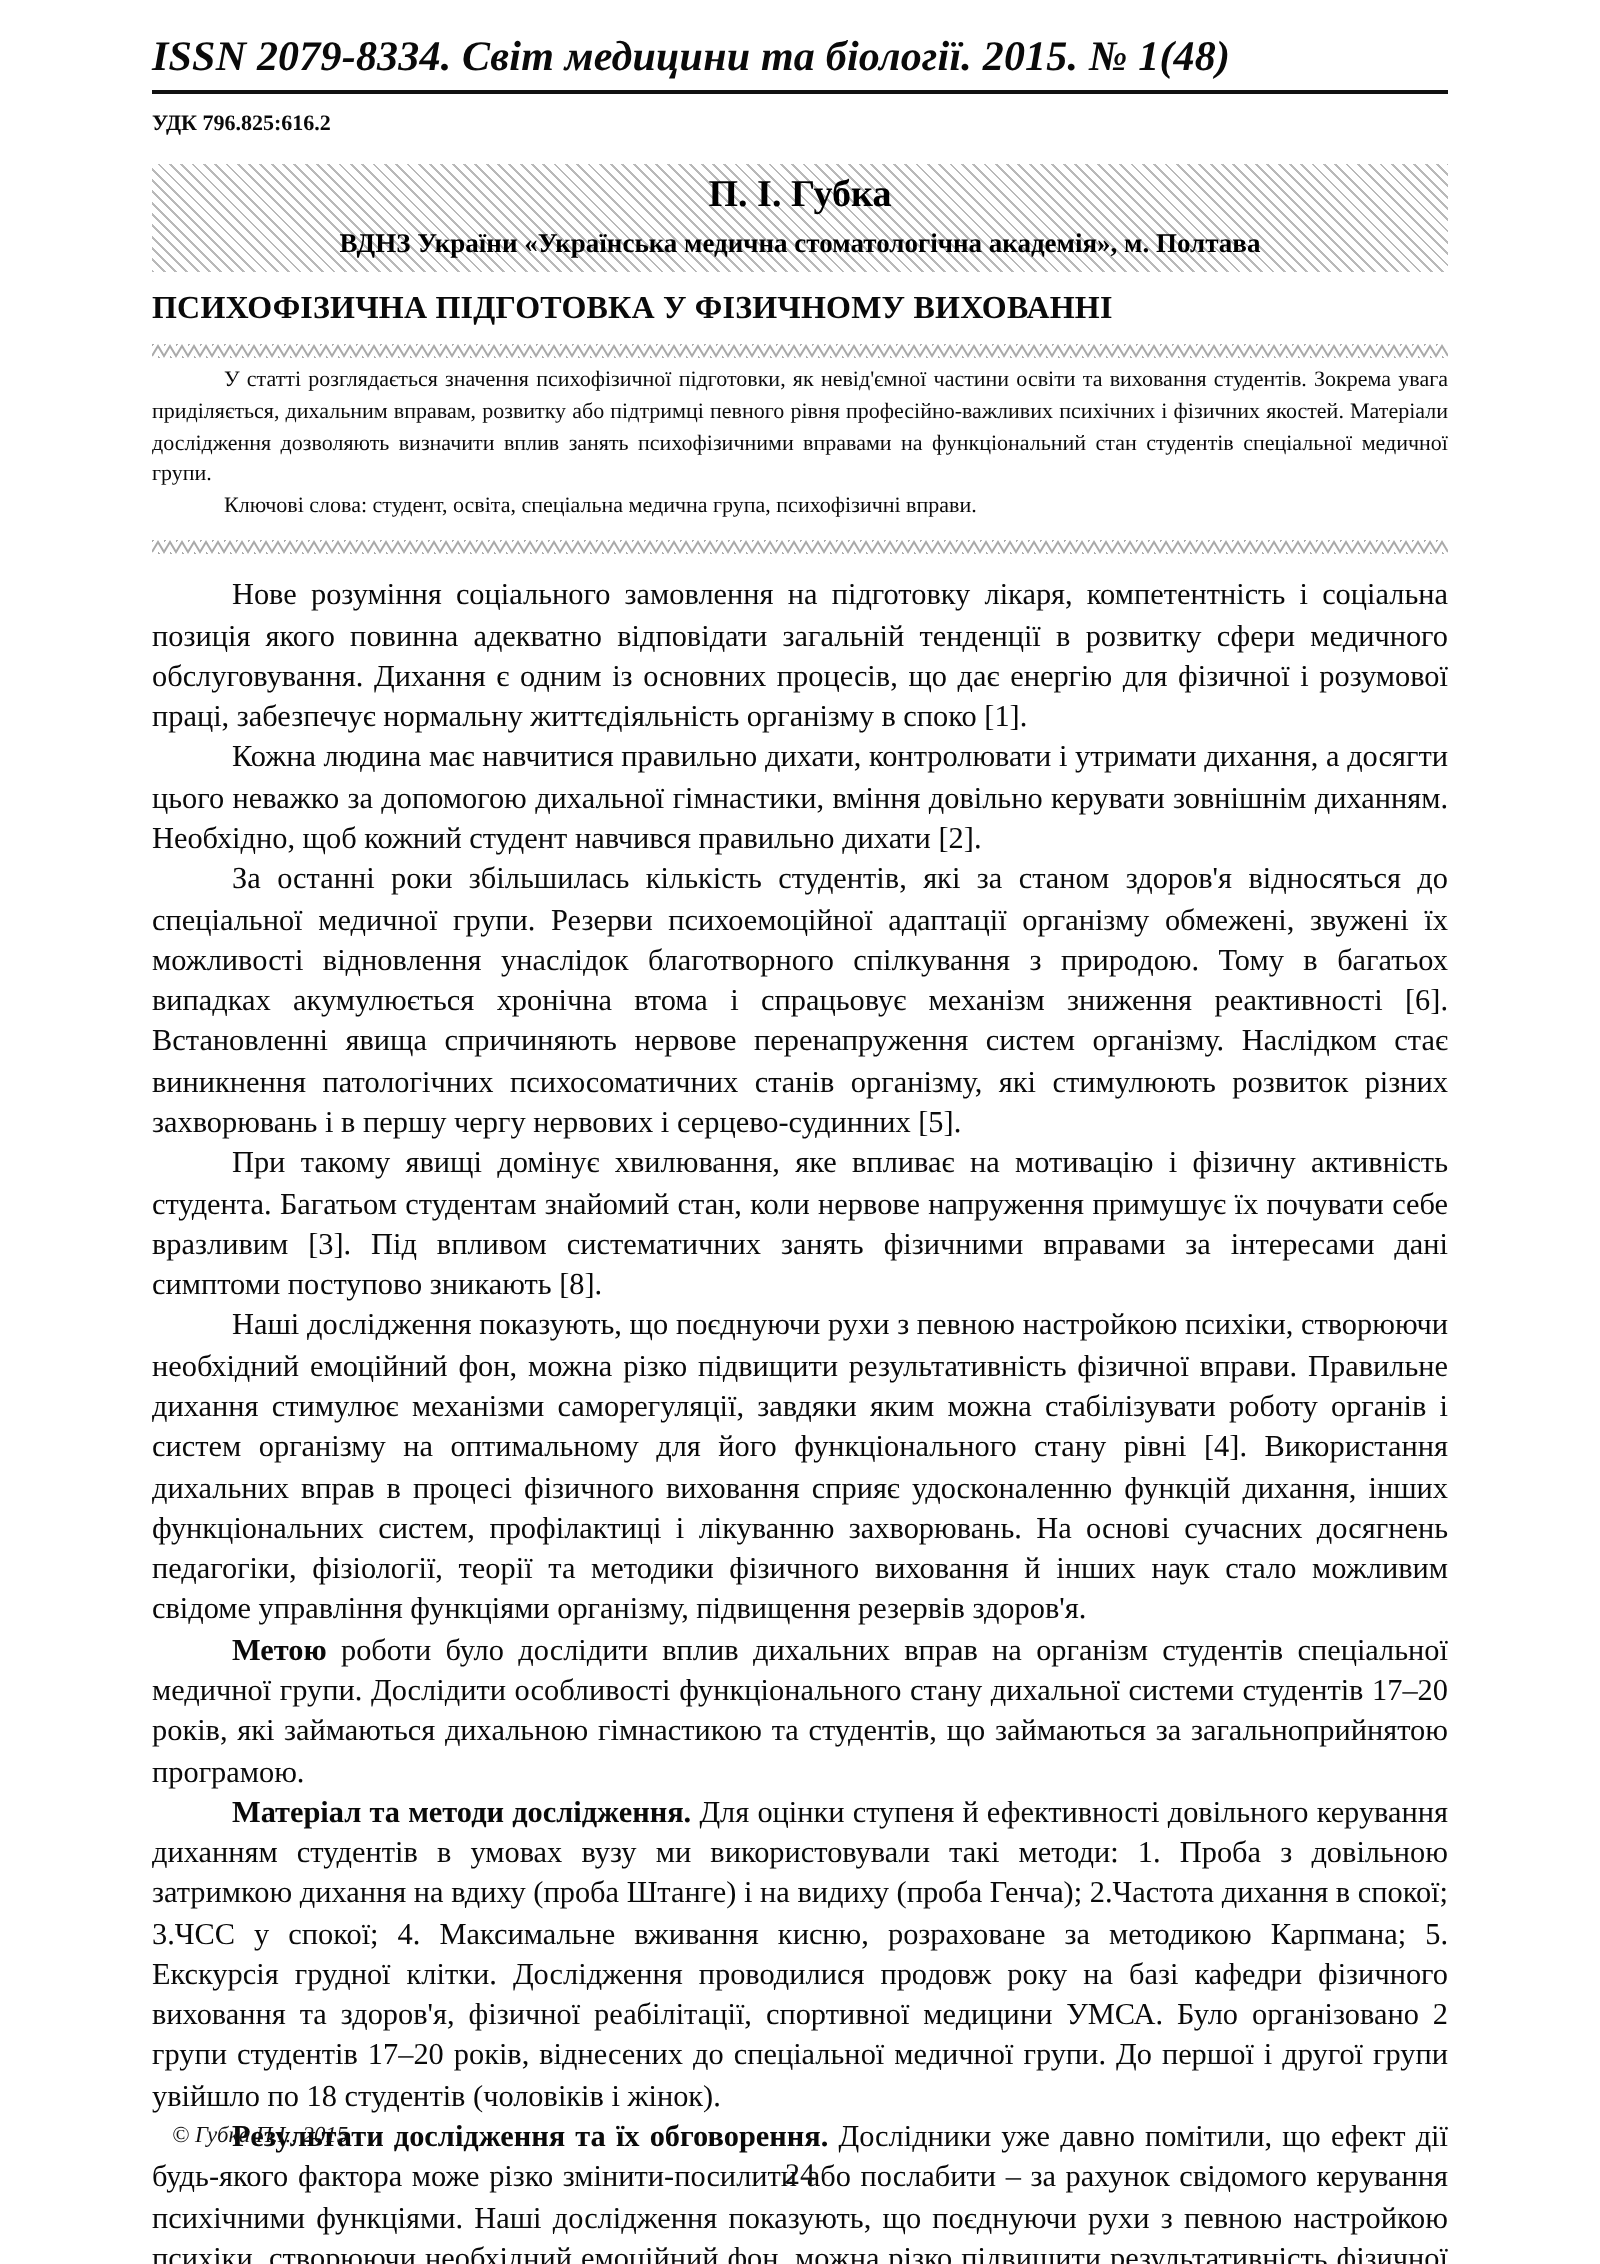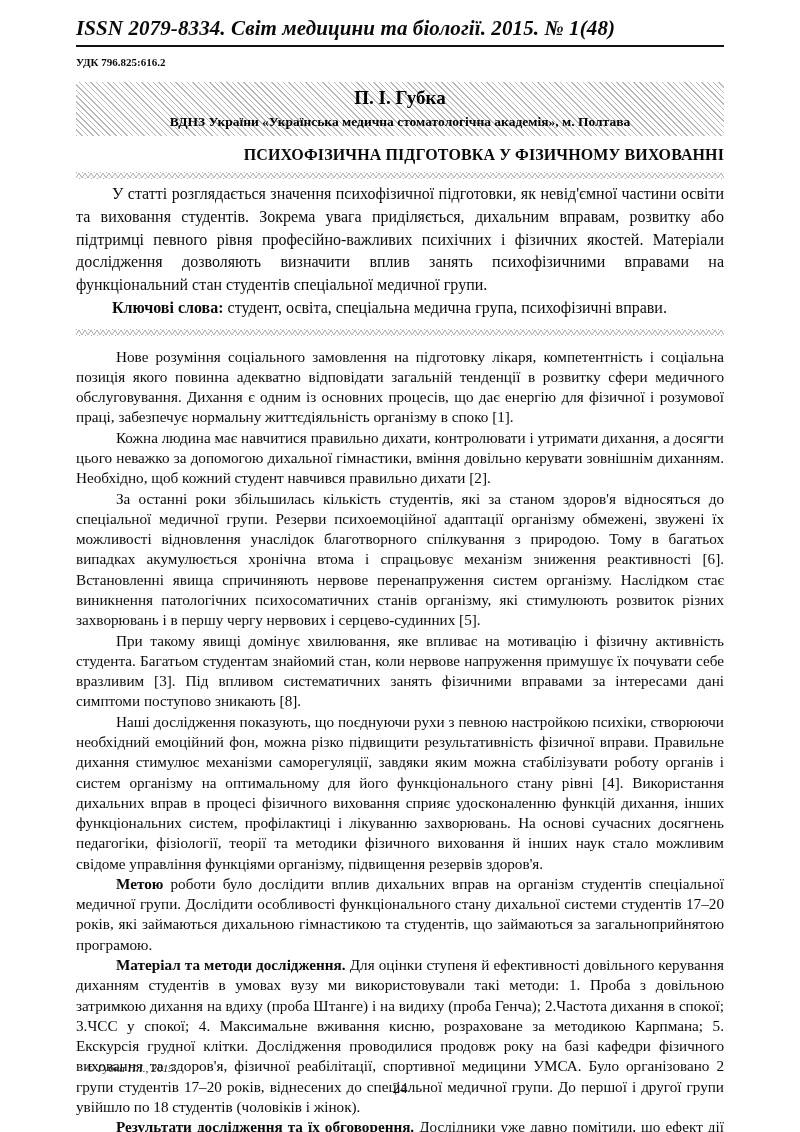--- a/index.html
+++ b/index.html
@@ -71,21 +71,21 @@
     line-height: 1.42;
     color: #000;
   }
   .author-band .line.author-name {
     font-size: 19px;
   }
 
   
   .article-title {
     margin-top: 9px;
-    text-align: right;
+    text-align: left;
     font-weight: bold;
     font-size: 16px;
     line-height: 1.30;
     letter-spacing: 0.1px;
   }
   .article-title .t-line { display: block; }
 
   
   .zigzag {
     height: 7px;
@@ -96,31 +96,31 @@
     background-image:
       linear-gradient(135deg, #9b9b9b 1px, transparent 1px),
       linear-gradient(45deg, #9b9b9b 1px, transparent 1px);
     background-position: 0 0, 3px 0;
     opacity: 0.85;
   }
   .zigzag svg { display: block; width: 100%; height: 7px; }
 
   
   .abstract {
-    font-size: 16px;
+    font-size: 11px;
     line-height: 1.42;
     text-align: justify;
     padding: 2px 0 2px 0;
   }
   .abstract p {
     margin: 0;
     text-indent: 36px;
   }
   .abstract .kw { text-indent: 36px; margin-top: 0; }
-  .abstract .kw b { font-weight: bold; }
+  .abstract .kw b { font-weight: normal; }
 
   
   .body-text {
     margin-top: 11px;
     font-size: 15.2px;
     line-height: 1.335;
     text-align: justify;
   }
   .body-text p {
     margin: 0;

